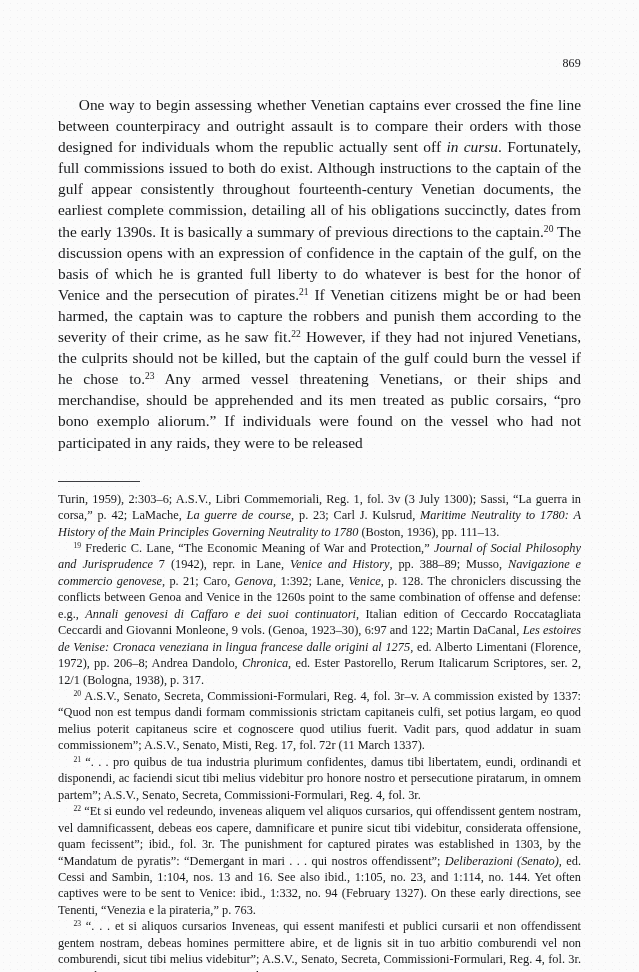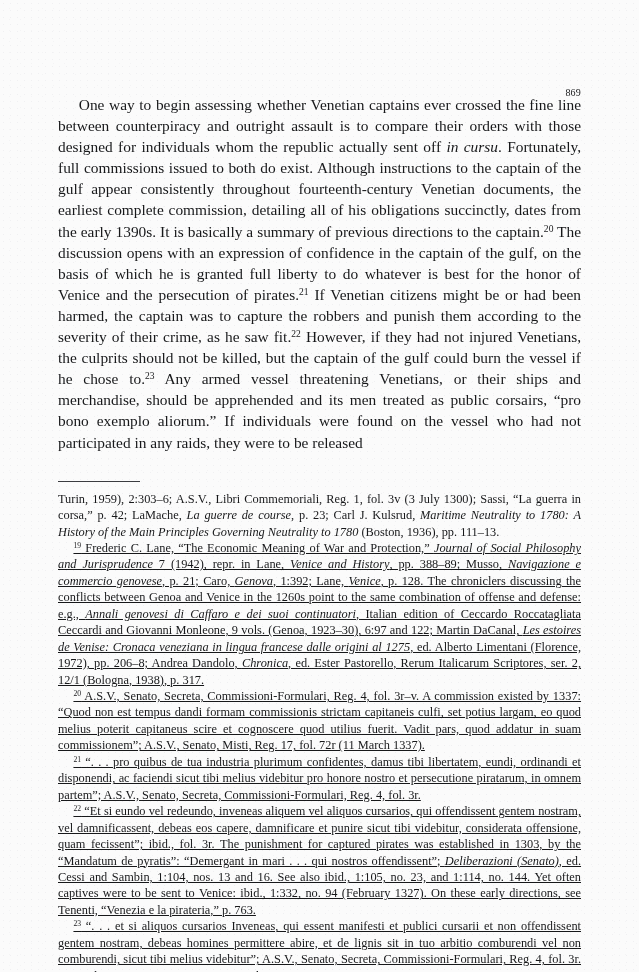--- a/index.html
+++ b/index.html
@@ -52,23 +52,22 @@
     text-align: center;
     font-style: italic;
     font-size: 15.5px;
     letter-spacing: 0.3px;
     white-space: nowrap;
   }
   .folio {
     position: absolute;
     right: 0;
     top: 0;
-    font-size: 10px;
+    font-size: 12px;
     letter-spacing: 0.2px;
-    margin-top: 31px;
   }
 
   
   .body-text {
     margin-top: 4px;
     font-size: 15.4px;
     line-height: 21.1px;
     text-align: justify;
     text-justify: inter-word;
     hyphens: none;
@@ -101,21 +100,20 @@
     font-size: 12.35px;
     line-height: 16.45px;
     text-align: justify;
     text-justify: inter-word;
   }
   .footnotes p {
     margin: 0;
   }
   .footnotes p.fn-indent {
     text-indent: 1.25em;
-    text-decoration: underline;
   }
 </style>
 </head>
 <body>
 
 <div class="paper-grain"></div>
 
 <div class="page">
 
   <div class="running-head">

